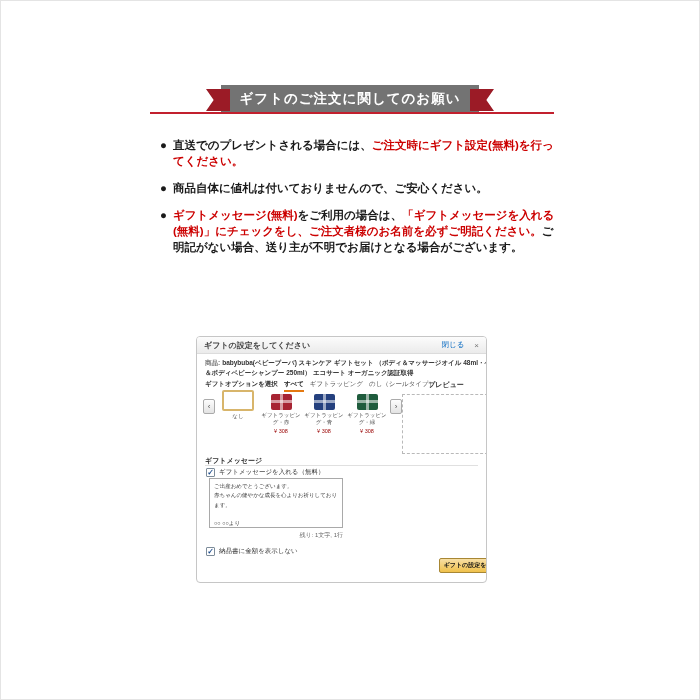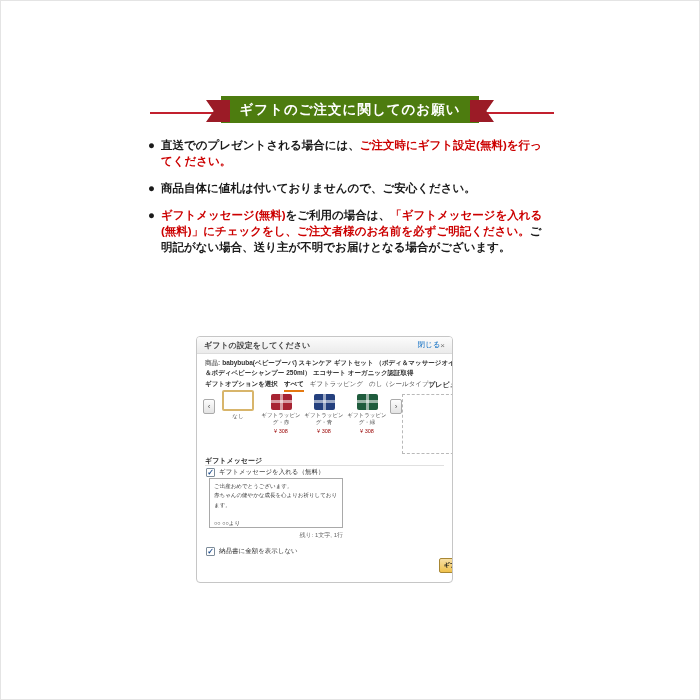--- a/index.html
+++ b/index.html
@@ -2,42 +2,42 @@
 <html><head>
 <meta charset="utf-8">
 <style>
   html,body{margin:0;padding:0;background:#fff;}
   .canvas{position:relative;width:700px;height:700px;background:#fff;overflow:hidden;
           box-shadow:inset 0 0 0 1px #e4e4e4;
           font-family:"Liberation Sans",sans-serif;color:#111;}
 
   
   .banner-line{position:absolute;left:150px;right:146px;top:112px;height:2px;background:#c2202e;}
-  .ribbon{position:absolute;left:50%;transform:translateX(-50%);top:96px;width:258px;height:27px;
-          background:#4d7c0f;display:flex;align-items:center;justify-content:center;z-index:2;}
+  .ribbon{position:absolute;left:50%;transform:translateX(-50%);top:85px;width:258px;height:27px;
+          background:#737373;display:flex;align-items:center;justify-content:center;z-index:2;}
   .ribbon::before,.ribbon::after{content:"";position:absolute;top:4px;width:24px;height:22px;background:#9b1b26;z-index:-1;}
   .ribbon::before{left:-15px;clip-path:polygon(0 0,100% 0,100% 100%,0 100%,32% 50%);}
   .ribbon::after{right:-15px;clip-path:polygon(0 0,100% 0,68% 50%,100% 100%,0 100%);}
   .ribbon-title{color:#fff;font-size:13.5px;font-weight:bold;letter-spacing:1px;}
 
   
-  .notices{position:absolute;left:148px;top:137px;width:402px;margin:0;padding:0;list-style:none;}
+  .notices{position:absolute;left:160px;top:137px;width:402px;margin:0;padding:0;list-style:none;}
   .notice{position:relative;padding-left:13px;margin-bottom:11px;
           font-size:11.5px;font-weight:bold;line-height:16px;color:#1a1a1a;}
   .notice::before{content:"●";position:absolute;left:0;top:0;font-size:11.5px;color:#1a1a1a;}
   .seg-red{color:#cc0000;}
 
   
-  .dialog{position:absolute;left:196px;top:336px;width:257px;height:247px;background:#fff;
+  .dialog{position:absolute;left:196px;top:336px;width:291px;height:247px;background:#fff;
           border:1px solid #c6c6c6;border-radius:4px;box-sizing:border-box;overflow:hidden;}
   .dlg-header{position:absolute;left:0;top:0;right:0;height:17px;
               background:linear-gradient(#fcfcfc,#ebebeb);border-bottom:1px solid #dcdcdc;
               display:flex;align-items:center;padding:0 7px;box-sizing:border-box;}
   .dlg-title{font-size:8px;font-weight:bold;color:#444;}
-  .dlg-close{margin-left:auto;font-size:7.5px;color:#0066c0;cursor:pointer;display:flex;align-items:center;gap:0;}
+  .dlg-close{margin-left:auto;font-size:7.5px;color:#0066c0;cursor:pointer;display:flex;align-items:center;gap:10px;}
   .dlg-close .x{color:#777;font-size:8px;}
 
   .product{position:absolute;left:8px;top:21px;width:298px;font-size:6.5px;font-weight:bold;
            color:#333;line-height:1.55;}
   .plabel{color:#777;margin-right:2px;}
 
   .opts-row{position:absolute;left:8px;top:43px;display:flex;align-items:baseline;gap:6px;}
   .opts-label{font-size:6.5px;font-weight:bold;color:#333;}
   .tab{font-size:6.5px;color:#555;cursor:pointer;}
   .tab.sel{color:#222;font-weight:bold;border-bottom:2px solid #e47911;padding-bottom:1px;}

